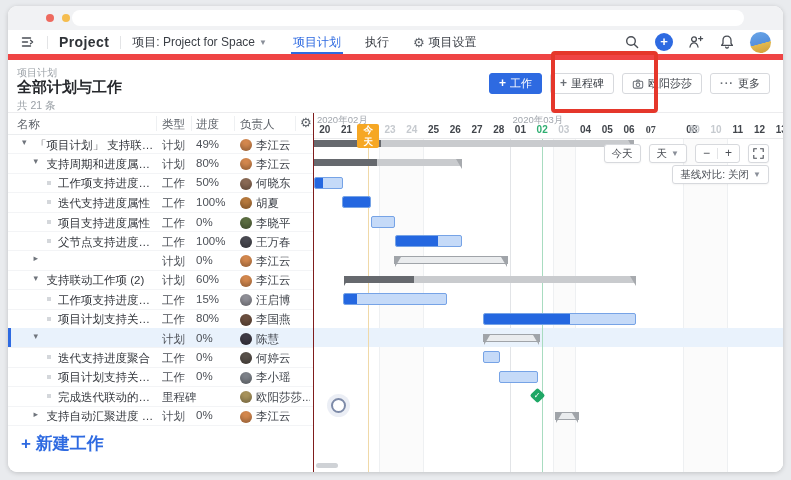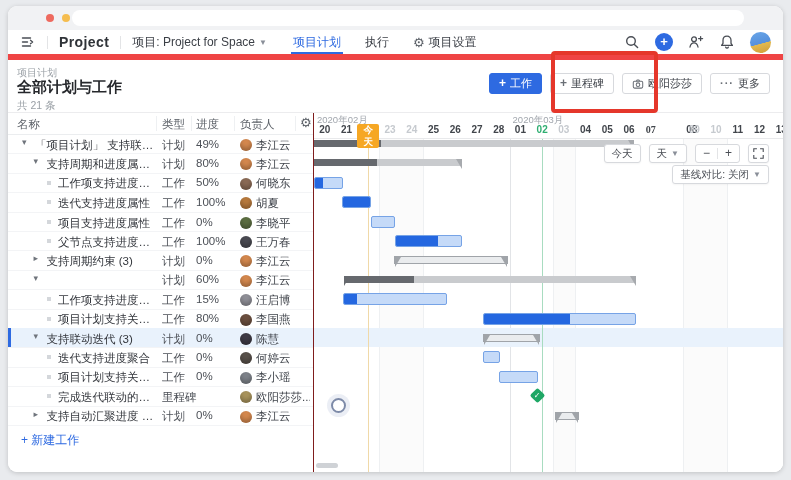--- a/index.html
+++ b/index.html
@@ -51,21 +51,21 @@
   .t-row.sel{background:#e9f2fc;}
   .t-row.sel::before{content:"";position:absolute;left:0;top:0;bottom:0;width:3px;background:#2e6ae1;}
   .exp{position:absolute;top:3px;font-size:9px;color:#6f747c;}
   .leafdot{position:absolute;top:8px;width:4px;height:4px;background:#d4d7db;}
   .tname{position:absolute;top:3.5px;right:158px;white-space:nowrap;overflow:hidden;text-overflow:ellipsis;}
   .ttype{position:absolute;left:154px;top:3.5px;color:#4c5057;}
   .tprog{position:absolute;left:188px;width:36px;top:3.5px;color:#4c5057;}
   .towner{position:absolute;left:232px;top:3.5px;display:flex;align-items:center;gap:4px;width:70px;
           white-space:nowrap;overflow:hidden;color:#3f434a;}
   .av{width:12px;height:12px;border-radius:50%;display:inline-block;flex:0 0 auto;box-shadow:inset 0 -3px 4px rgba(0,0,0,.25);}
-  .new-work{position:absolute;left:13px;font-size:12px;color:#2e6ae1;}
+  .new-work{position:absolute;left:13px;font-size:17px;color:#2e6ae1;font-weight:bold;}
   
   .gantt-panel{position:absolute;left:305px;top:0;right:0;bottom:0;border-left:1px solid #7f1d1d;overflow:hidden;}
   .g-head{position:absolute;left:0;top:0;right:0;height:25px;border-bottom:1px solid #e8e9eb;background:#fff;z-index:4;}
   .month{position:absolute;top:1px;font-size:9.5px;color:#a1a6ad;white-space:nowrap;}
   .day{position:absolute;top:11px;height:13px;font-size:10px;font-weight:700;color:#41454b;text-align:center;}
   .day.dim{color:#c6cacf;}
   .day.green{color:#2fae71;}
   .today-badge{display:inline-block;background:#f6a723;color:#fff;border-radius:2px;padding:0 3px;line-height:12px;font-size:9.5px;}
   .g-body{position:absolute;left:0;top:25px;right:0;bottom:0;background:#fff;}
   .gridline{position:absolute;top:0;bottom:0;width:1px;background:#eef0f2;}
@@ -235,48 +235,47 @@
           </div>
           <div class="t-row" style="top: 118px;">
             <span class="leafdot" style="left:39px"></span>
             <span class="tname" style="left:50px">父节点支持进度汇聚</span>
             <span class="ttype">工作</span>
             <span class="tprog">100%</span>
             <span class="towner"><i class="av" style="background:#4a4a52"></i>王万春</span>
           </div>
           <div class="t-row" style="top: 137.4px;">
             <span class="exp" style="left:25.5px">▸</span>
-            <span class="tname" style="left:38.5px">支持周期约束 (3)</span>
             <span class="ttype">计划</span>
             <span class="tprog">0%</span>
             <span class="towner"><i class="av" style="background:#d4884e"></i>李江云</span>
           </div>
           <div class="t-row" style="top: 156.8px;">
             <span class="exp" style="left:25.5px">▾</span>
+            <span class="tname" style="left:38.5px">支持联动工作项 (2)</span>
             <span class="ttype">计划</span>
             <span class="tprog">60%</span>
             <span class="towner"><i class="av" style="background:#d4884e"></i>李江云</span>
           </div>
           <div class="t-row" style="top: 176.2px;">
             <span class="leafdot" style="left:39px"></span>
             <span class="tname" style="left:50px">工作项支持进度聚合</span>
             <span class="ttype">工作</span>
             <span class="tprog">15%</span>
             <span class="towner"><i class="av" style="background:#8f8f97"></i>汪启博</span>
           </div>
           <div class="t-row" style="top: 195.6px;">
             <span class="leafdot" style="left:39px"></span>
             <span class="tname" style="left:50px">项目计划支持关联工作项</span>
             <span class="ttype">工作</span>
             <span class="tprog">80%</span>
             <span class="towner"><i class="av" style="background:#6b4f3f"></i>李国燕</span>
           </div>
           <div class="t-row sel" style="top: 215px;">
             <span class="exp" style="left:25.5px">▾</span>
-            <span class="tname" style="left:38.5px">支持联动迭代 (3)</span>
             <span class="ttype">计划</span>
             <span class="tprog">0%</span>
             <span class="towner"><i class="av" style="background:#3e3a45"></i>陈慧</span>
           </div>
           <div class="t-row" style="top: 234.4px;">
             <span class="leafdot" style="left:39px"></span>
             <span class="tname" style="left:50px">迭代支持进度聚合</span>
             <span class="ttype">工作</span>
             <span class="tprog">0%</span>
             <span class="towner"><i class="av" style="background:#58504a"></i>何婷云</span>

